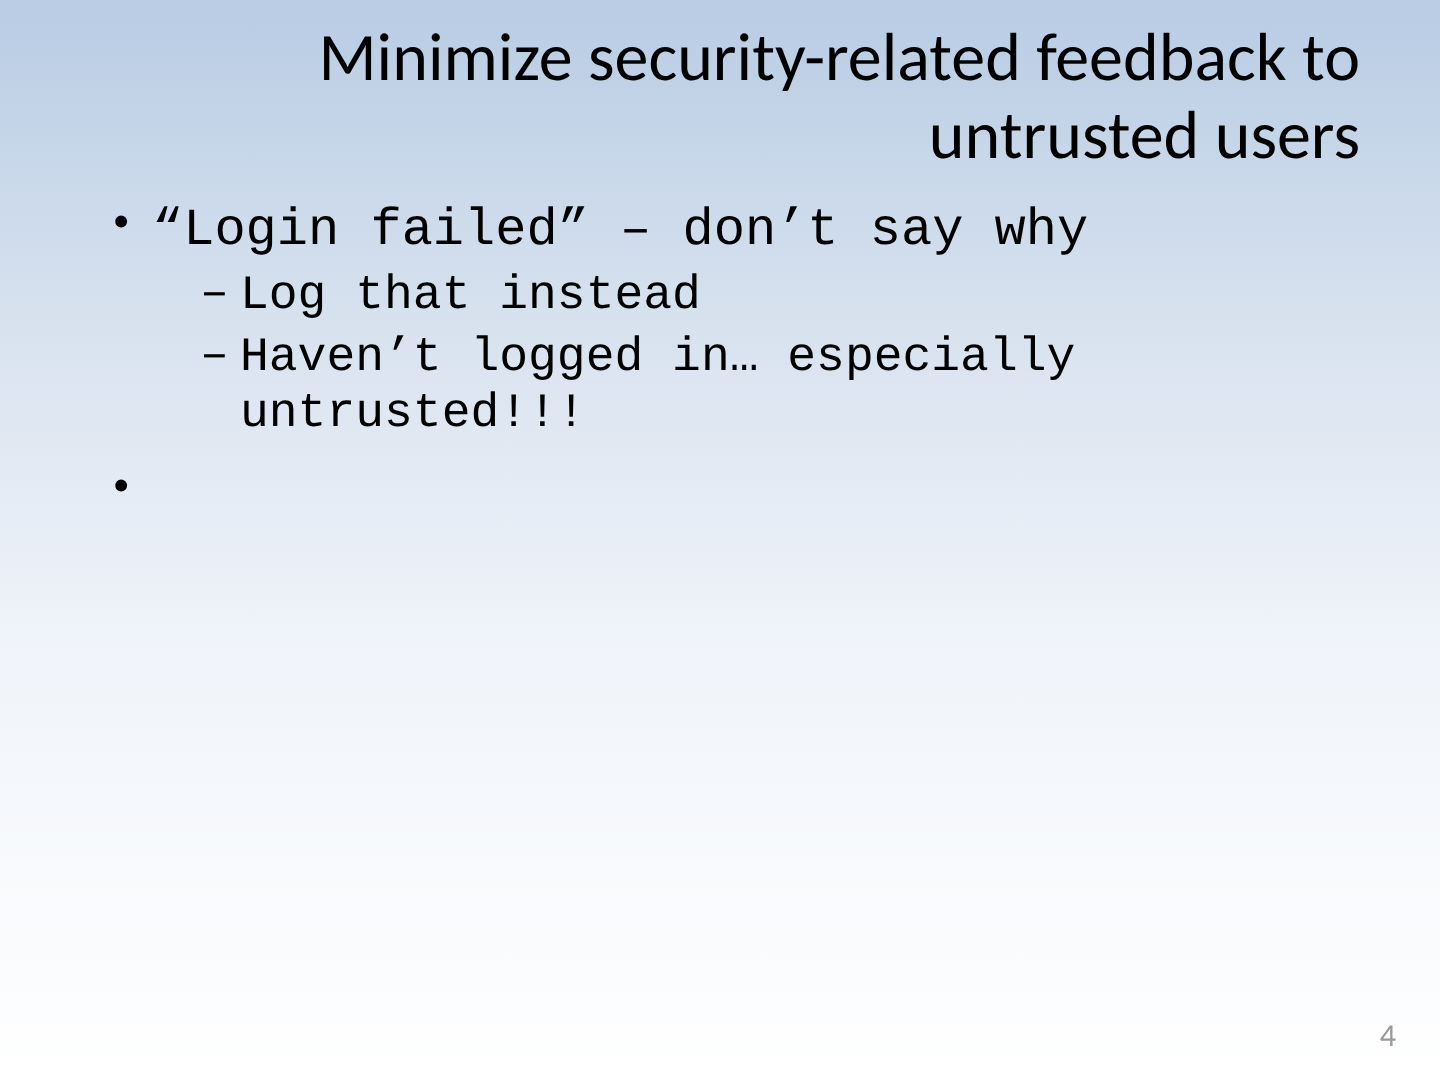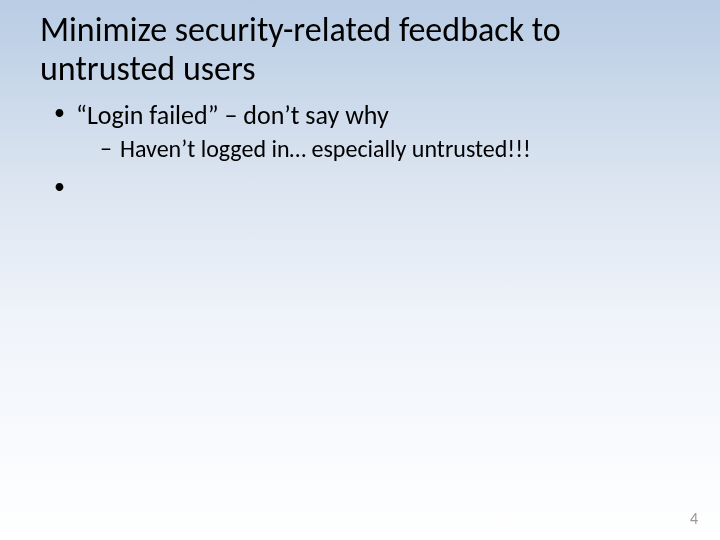--- a/index.html
+++ b/index.html
@@ -11,30 +11,31 @@
     overflow: hidden;
   }
   .slide {
     width: 720px;
     height: 540px;
     background: linear-gradient(to bottom, #b8cce4 0%, #d8e2ef 30%, #f0f4fa 60%, #ffffff 100%);
     position: relative;
     box-sizing: border-box;
   }
   .title {
-    text-align: left;
+    text-align: right;
     font-size: 34px;
     color: #000;
     padding: 10px 40px 0 40px;
     line-height: 1.15;
     font-weight: 400;
   }
   .body {
     padding: 6px 40px 0 40px;
     color: #000;
+    font-family: Liberation Mono, monospace;
   }
   ul.lvl1 {
     list-style: none;
     margin: 0;
     padding: 0 0 0 14px;
   }
   ul.lvl1 > li {
     font-size: 26px;
     position: relative;
     padding-left: 22px;
@@ -80,20 +81,21 @@
 </head>
 <body>
 
 <div class="slide">
   <div class="title">Minimize security-related feedback to untrusted users</div>
   <div class="body">
     <ul class="lvl1">
       <li>
         <span>“Login failed” – don’t say why</span>
         <ul class="lvl2">
+          <li><span>Log that instead</span></li>
           <li><span>Haven’t logged in… especially untrusted!!!</span></li>
         </ul>
       </li>
       <li>
       </li>
     </ul>
   </div>
   <div class="pagenum">4</div>
 </div>
 

